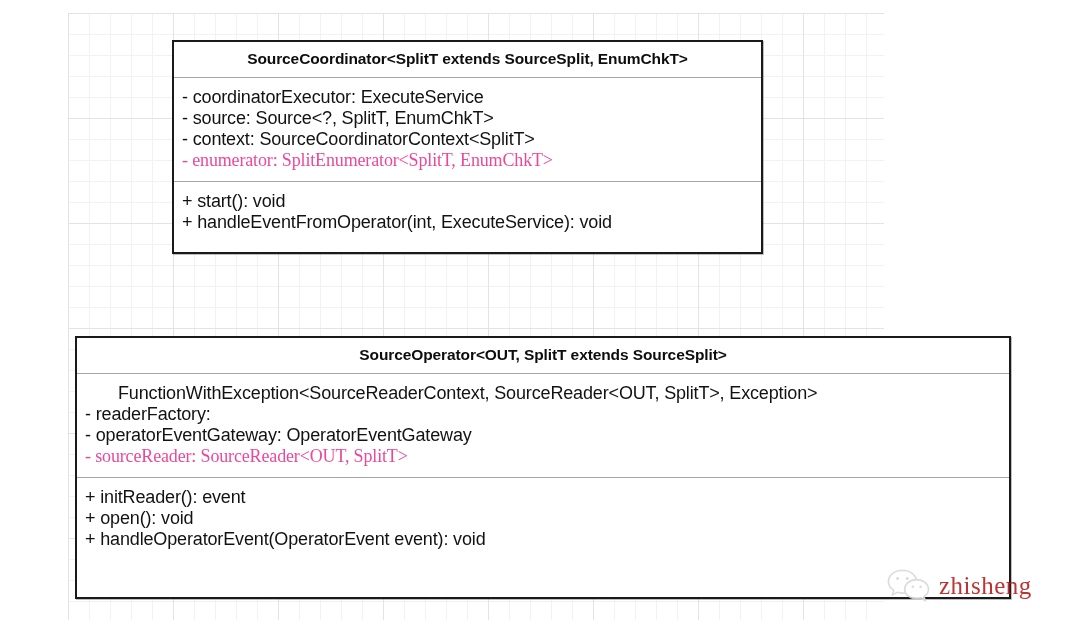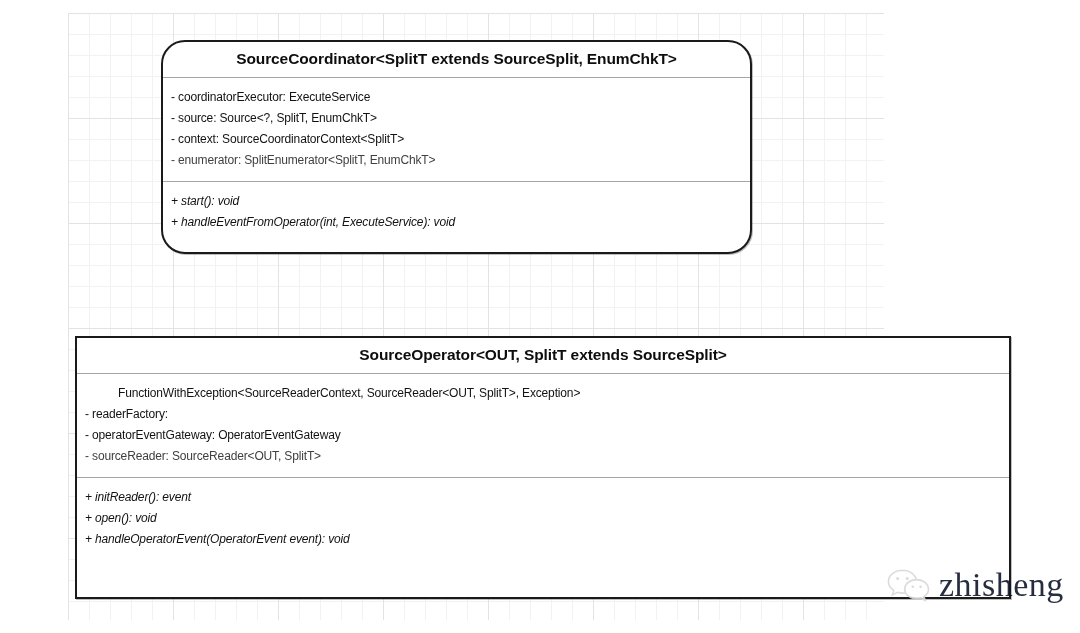--- a/index.html
+++ b/index.html
@@ -55,44 +55,43 @@
     letter-spacing: -0.1px;
     white-space: nowrap;
   }
 
   .uml-section {
     padding: 9px 8px 10px 8px;
     border-bottom: 1px solid #a6a6a6;
   }
   .uml-section.last {
     border-bottom: none;
-    font-style: italic;
   }
 
   .uml-row {
-    font-size: 12px;
+    font-size: 18px;
     line-height: 21px;
     color: #121212;
     white-space: nowrap;
     letter-spacing: -0.15px;
   }
   .uml-row.highlight {
-    color: #404040;
+    color: #ec4899;
+    font-family: Liberation Serif, serif;
   }
   .uml-row.indent {
     padding-left: 33px;
   }
 
   
   #class-source-coordinator {
-    left: 161px;
+    left: 172px;
     top: 40px;
     width: 591px;
     height: 214px;
-    border-radius: 24px;
   }
   #class-source-coordinator .uml-title { padding-top: 8px; padding-bottom: 9px; }
 
   
   #class-source-operator {
     left: 75px;
     top: 336px;
     width: 936px;
     height: 263px;
   }
@@ -103,22 +102,22 @@
     left: 886px;
     top: 559px;
     width: 180px;
     height: 52px;
     display: flex;
     align-items: center;
     gap: 7px;
     opacity: 0.9;
   }
   #watermark .wm-text {
-    font-size: 34px;
-    color: #0f172a;
+    font-size: 25px;
+    color: #b91c1c;
     font-family: "Liberation Serif", serif;
     letter-spacing: 0.5px;
     line-height: 1;
   }
   #watermark svg { display: block; }
 </style>
 </head>
 <body>
 
 <div id="canvas-grid"></div>

